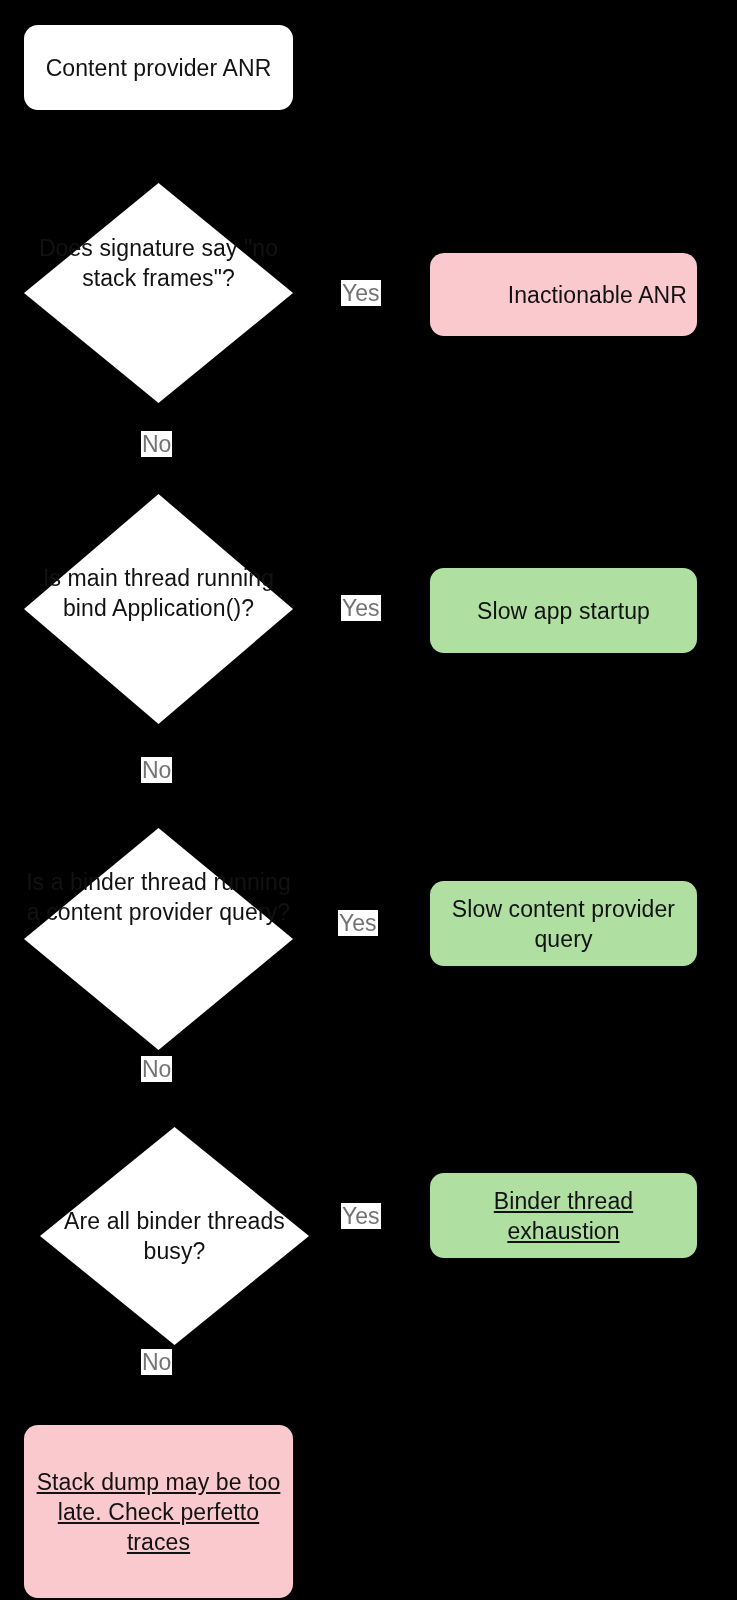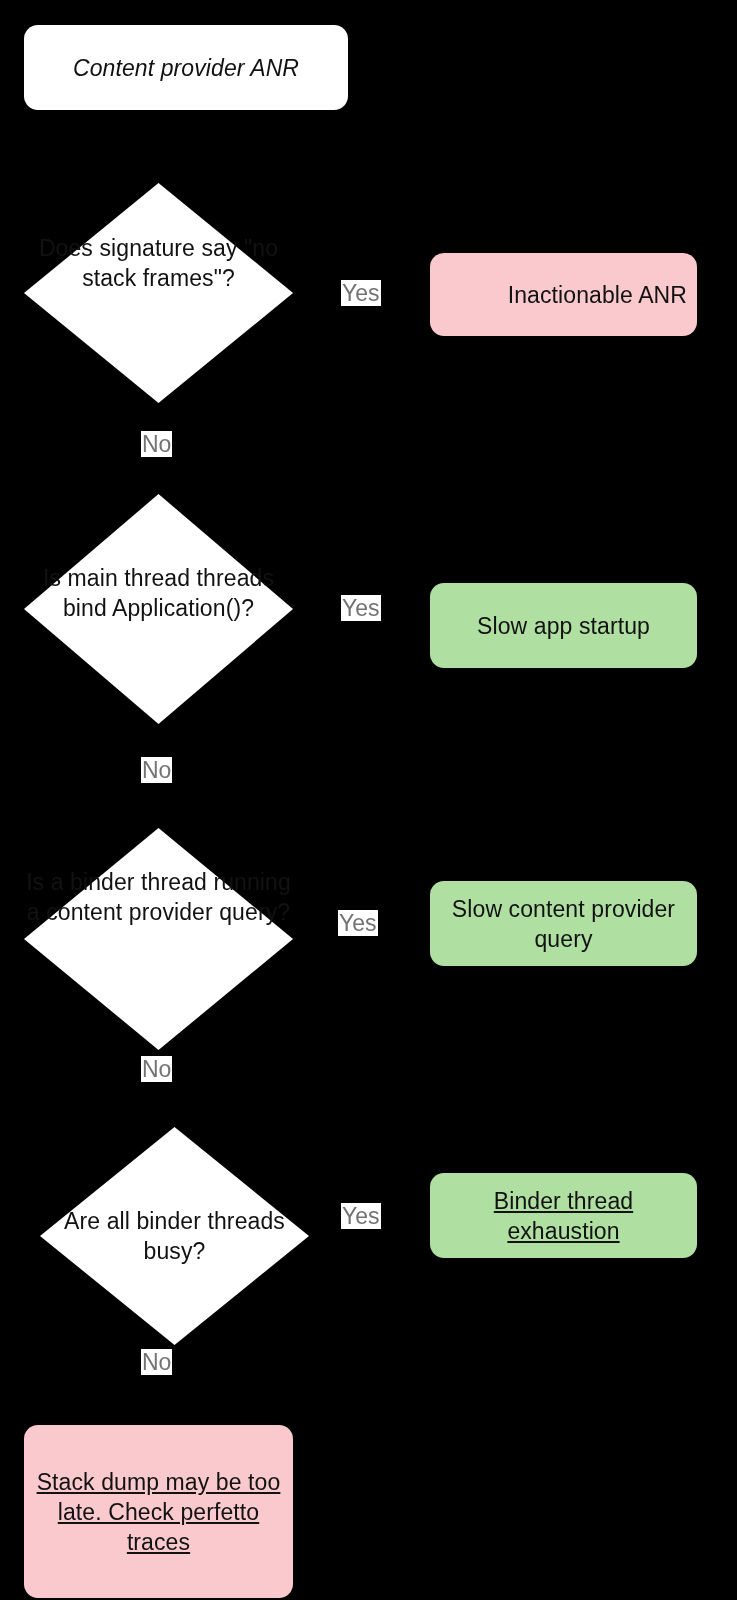--- a/index.html
+++ b/index.html
@@ -85,41 +85,41 @@
   <div class="connector" style="left:157px; top:110px; width:2px; height:73px;"></div>
   <div class="connector" style="left:293px; top:292px; width:137px; height:2px;"></div>
   <div class="connector" style="left:157px; top:403px; width:2px; height:91px;"></div>
   <div class="connector" style="left:293px; top:607px; width:137px; height:2px;"></div>
   <div class="connector" style="left:157px; top:724px; width:2px; height:104px;"></div>
   <div class="connector" style="left:293px; top:922px; width:137px; height:2px;"></div>
   <div class="connector" style="left:157px; top:1050px; width:2px; height:77px;"></div>
   <div class="connector" style="left:293px; top:1214px; width:137px; height:2px;"></div>
   <div class="connector" style="left:157px; top:1345px; width:2px; height:80px;"></div>
 
-  <div class="node-box white" style="left:24px; top:25px; width:324px; height:85px;font-style:italic;">
+  <div class="node-box white" style="left:24px; top:25px; width:269px; height:85px;">
     <span>Content provider ANR</span>
   </div>
 
   <div class="diamond-wrap" style="left:24px; top:183px; width:269px; height:220px;">
     <div class="diamond-shape"></div>
     <div class="diamond-text" style="top:50px;">Does signature say "no stack frames"?</div>
   </div>
   <div class="edge-label" style="left:341px; top:280px;">Yes</div>
   <div class="edge-label" style="left:141px; top:431px;">No</div>
   <div class="node-box pink" style="left:430px; top:253px; width:267px; height:83px;">
     <span>Inactionable ANR</span>
   </div>
 
   <div class="diamond-wrap" style="left:24px; top:494px; width:269px; height:230px;">
     <div class="diamond-shape"></div>
-    <div class="diamond-text" style="top:69px;">Is main thread threads bind Application()?</div>
+    <div class="diamond-text" style="top:69px;">Is main thread running bind Application()?</div>
   </div>
   <div class="edge-label" style="left:341px; top:595px;">Yes</div>
   <div class="edge-label" style="left:141px; top:757px;">No</div>
-  <div class="node-box green" style="left:430px; top:583px; width:267px; height:85px;text-align:center;">
+  <div class="node-box green" style="left:430px; top:568px; width:267px; height:85px;text-align:center;">
     <span>Slow app startup</span>
   </div>
 
   <div class="diamond-wrap" style="left:24px; top:828px; width:269px; height:222px;">
     <div class="diamond-shape"></div>
     <div class="diamond-text" style="top:39px;">Is a binder thread running a content provider query?</div>
   </div>
   <div class="edge-label" style="left:338px; top:910px;">Yes</div>
   <div class="edge-label" style="left:141px; top:1056px;">No</div>
   <div class="node-box green" style="left:430px; top:881px; width:267px; height:85px;">

